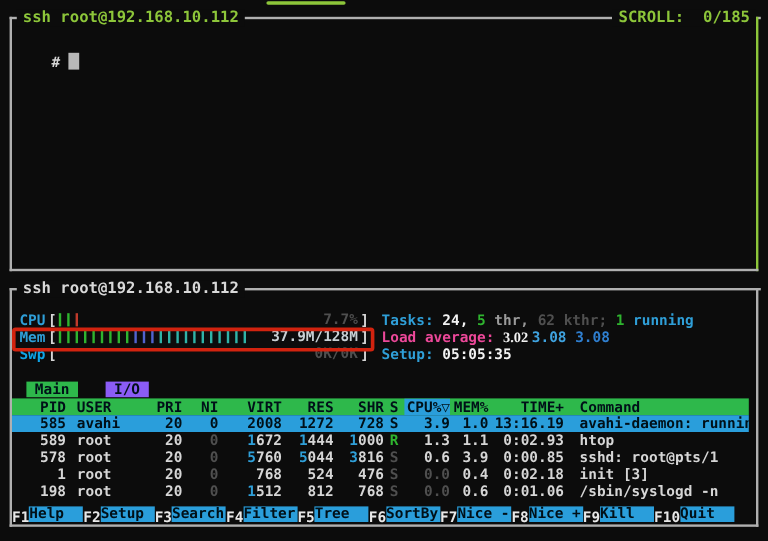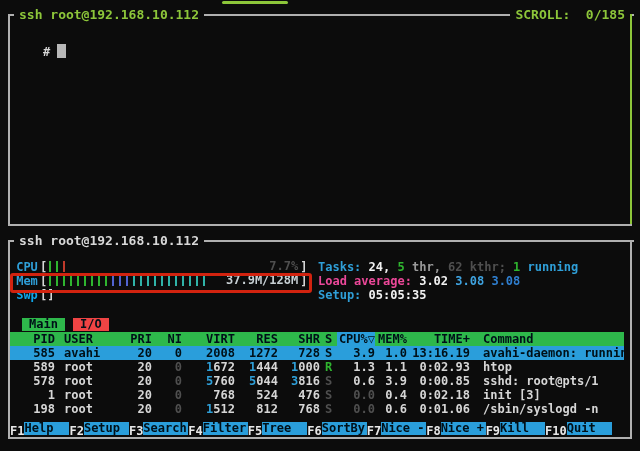--- a/index.html
+++ b/index.html
@@ -75,30 +75,30 @@
   <div class="hline" style="left:8px; top:240px; width:626px;"></div>
   <div class="vline" style="left:8px; top:240px; height:199px;"></div>
   <div class="vline" style="left:630px; top:240px; height:199px;"></div>
   <div class="hline" style="left:8px; top:437px; width:624px;"></div>
 
   <div class="pane-title" style="left:14px; top:234px; color:#d8d8d8;">ssh root@192.168.10.112</div>
 
   <div id="meters">
       <div class="meter-row" style="top: 260px;"><span class="m-label" style="color: rgb(47, 159, 216);">CPU</span><span class="m-brk" style="color: rgb(214, 214, 214);">[</span><span class="m-body"><span class="m-bars"><i style="background: rgb(47, 180, 47);"></i><i style="background: rgb(47, 180, 47);"></i><i style="background: rgb(192, 58, 43);"></i></span><span class="m-val" style="color: rgb(79, 79, 79);">7.7%</span></span><span class="m-brk" style="color: rgb(214, 214, 214);">]</span></div>
       <div class="meter-row" style="top: 274px;"><span class="m-label" style="color: rgb(47, 159, 216);">Mem</span><span class="m-brk" style="color: rgb(214, 214, 214);">[</span><span class="m-body"><span class="m-bars"><i style="background: rgb(47, 180, 47);"></i><i style="background: rgb(47, 180, 47);"></i><i style="background: rgb(47, 180, 47);"></i><i style="background: rgb(47, 180, 47);"></i><i style="background: rgb(47, 180, 47);"></i><i style="background: rgb(47, 180, 47);"></i><i style="background: rgb(47, 180, 47);"></i><i style="background: rgb(47, 180, 47);"></i><i style="background: rgb(47, 180, 47);"></i><i style="background: rgb(81, 99, 207);"></i><i style="background: rgb(81, 99, 207);"></i><i style="background: rgb(81, 99, 207);"></i><i style="background: rgb(48, 179, 168);"></i><i style="background: rgb(48, 179, 168);"></i><i style="background: rgb(48, 179, 168);"></i><i style="background: rgb(48, 179, 168);"></i><i style="background: rgb(48, 179, 168);"></i><i style="background: rgb(48, 179, 168);"></i><i style="background: rgb(48, 179, 168);"></i><i style="background: rgb(48, 179, 168);"></i><i style="background: rgb(48, 179, 168);"></i><i style="background: rgb(48, 179, 168);"></i><i style="background: rgb(48, 179, 168);"></i></span><span class="m-val" style="color: rgb(200, 208, 212);">37.9M/128M</span></span><span class="m-brk" style="color: rgb(214, 214, 214);">]</span></div>
-      <div class="meter-row" style="top: 288px;"><span class="m-label" style="color: #0ea5e9;">Swp</span><span class="m-brk" style="color: rgb(214, 214, 214);">[</span><span class="m-brk" style="color: rgb(214, 214, 214);">]</span></div>
+      <div class="meter-row" style="top: 288px;"><span class="m-label" style="color: #0ea5e9;">Swp</span><span class="m-brk" style="color: rgb(214, 214, 214);">[</span><span class="m-body"><span class="m-bars"></span><span class="m-val" style="color: rgb(79, 79, 79);">0K/0K</span></span><span class="m-brk" style="color: rgb(214, 214, 214);">]</span></div>
     </div>
   <div id="infolines">
       <div class="info-line" style="top: 260px;"><span style="color: rgb(47, 159, 216);">Tasks: </span><span style="color: rgb(242, 242, 242);">24</span><span style="color: rgb(242, 242, 242);">, </span><span style="color: rgb(47, 180, 47);">5</span><span style="color: rgb(154, 154, 154);"> thr</span><span style="color: rgb(154, 154, 154);">, </span><span style="color: rgb(79, 79, 79);">62 kthr</span><span style="color: rgb(79, 79, 79);">; </span><span style="color: rgb(47, 180, 47);">1</span><span style="color: rgb(47, 159, 216);"> running</span></div>
-      <div class="info-line" style="top: 274px;"><span style="color: #ec4899;">Load average: </span><span style="color: rgb(242, 242, 242);">3.02 </span><span style="color: rgb(63, 163, 224);">3.08 </span><span style="color: rgb(47, 127, 208);">3.08</span></div>
+      <div class="info-line" style="top: 274px;"><span style="color: #ec4899;">Load average: </span><span style="color: rgb(242, 242, 242); font-family: Liberation Serif, serif;">3.02 </span><span style="color: rgb(63, 163, 224);">3.08 </span><span style="color: rgb(47, 127, 208);">3.08</span></div>
       <div class="info-line" style="top: 288px;"><span style="color: rgb(47, 159, 216);">Setup: </span><span style="color: rgb(242, 242, 242);">05:05:35</span></div>
     </div>
   <div id="tabs">
       <div class="htop-tab" style="left: 22px; background: rgb(46, 184, 75);">Main</div>
-      <div class="htop-tab" style="left: 73px; background: #ef4444;">I/O</div>
+      <div class="htop-tab" style="left: 88px; background: #8b5cf6;">I/O</div>
     </div>
   <div id="ptable">
       <div class="trow" style="top: 332px; background: rgb(46, 184, 75); color: rgb(0, 16, 24);"><span class="c-pid">PID</span><span class="c-user">USER</span><span class="c-pri">PRI</span><span class="c-ni">NI</span><span class="c-virt">VIRT</span><span class="c-res">RES</span><span class="c-shr">SHR</span><span class="c-s">S</span><span class="c-cpu" style="background: rgb(42, 158, 219);">CPU%▽</span><span class="c-mem">MEM%</span><span class="c-time">TIME+</span><span class="c-cmd">Command</span></div>
       <div class="trow" style="top: 346px; background: rgb(42, 158, 219);"><span class="c-pid"><span style="color: rgb(0, 16, 24);">585</span></span><span class="c-user"><span style="color: rgb(0, 16, 24);">avahi</span></span><span class="c-pri"><span style="color: rgb(0, 16, 24);">20</span></span><span class="c-ni"><span style="color: rgb(0, 16, 24);">0</span></span><span class="c-virt"><span style="color: rgb(0, 16, 24);">2008</span></span><span class="c-res"><span style="color: rgb(0, 16, 24);">1272</span></span><span class="c-shr"><span style="color: rgb(0, 16, 24);">728</span></span><span class="c-s"><span style="color: rgb(0, 16, 24);">S</span></span><span class="c-cpu"><span style="color: rgb(0, 16, 24);">3.9</span></span><span class="c-mem"><span style="color: rgb(0, 16, 24);">1.0</span></span><span class="c-time"><span style="color: rgb(0, 16, 24);">13:16.19</span></span><span class="c-cmd"><span style="color: rgb(0, 16, 24);">avahi-daemon: running</span></span></div>
       <div class="trow" style="top: 360px;"><span class="c-pid"><span style="color: rgb(214, 214, 214);">589</span></span><span class="c-user"><span style="color: rgb(214, 214, 214);">root</span></span><span class="c-pri"><span style="color: rgb(214, 214, 214);">20</span></span><span class="c-ni"><span style="color: rgb(79, 79, 79);">0</span></span><span class="c-virt"><span style="color: rgb(47, 159, 216);">1</span><span style="color: rgb(214, 214, 214);">672</span></span><span class="c-res"><span style="color: rgb(47, 159, 216);">1</span><span style="color: rgb(214, 214, 214);">444</span></span><span class="c-shr"><span style="color: rgb(47, 159, 216);">1</span><span style="color: rgb(214, 214, 214);">000</span></span><span class="c-s"><span style="color: rgb(47, 180, 47);">R</span></span><span class="c-cpu"><span style="color: rgb(214, 214, 214);">1.3</span></span><span class="c-mem"><span style="color: rgb(214, 214, 214);">1.1</span></span><span class="c-time"><span style="color: rgb(214, 214, 214);">0:02.93</span></span><span class="c-cmd"><span style="color: rgb(214, 214, 214);">htop</span></span></div>
       <div class="trow" style="top: 374px;"><span class="c-pid"><span style="color: rgb(214, 214, 214);">578</span></span><span class="c-user"><span style="color: rgb(214, 214, 214);">root</span></span><span class="c-pri"><span style="color: rgb(214, 214, 214);">20</span></span><span class="c-ni"><span style="color: rgb(79, 79, 79);">0</span></span><span class="c-virt"><span style="color: rgb(47, 159, 216);">5</span><span style="color: rgb(214, 214, 214);">760</span></span><span class="c-res"><span style="color: rgb(47, 159, 216);">5</span><span style="color: rgb(214, 214, 214);">044</span></span><span class="c-shr"><span style="color: rgb(47, 159, 216);">3</span><span style="color: rgb(214, 214, 214);">816</span></span><span class="c-s"><span style="color: rgb(79, 79, 79);">S</span></span><span class="c-cpu"><span style="color: rgb(214, 214, 214);">0.6</span></span><span class="c-mem"><span style="color: rgb(214, 214, 214);">3.9</span></span><span class="c-time"><span style="color: rgb(214, 214, 214);">0:00.85</span></span><span class="c-cmd"><span style="color: rgb(214, 214, 214);">sshd: root@pts/1</span></span></div>
       <div class="trow" style="top: 388px;"><span class="c-pid"><span style="color: rgb(214, 214, 214);">1</span></span><span class="c-user"><span style="color: rgb(214, 214, 214);">root</span></span><span class="c-pri"><span style="color: rgb(214, 214, 214);">20</span></span><span class="c-ni"><span style="color: rgb(79, 79, 79);">0</span></span><span class="c-virt"><span style="color: rgb(214, 214, 214);">768</span></span><span class="c-res"><span style="color: rgb(214, 214, 214);">524</span></span><span class="c-shr"><span style="color: rgb(214, 214, 214);">476</span></span><span class="c-s"><span style="color: rgb(79, 79, 79);">S</span></span><span class="c-cpu"><span style="color: rgb(79, 79, 79);">0.0</span></span><span class="c-mem"><span style="color: rgb(214, 214, 214);">0.4</span></span><span class="c-time"><span style="color: rgb(214, 214, 214);">0:02.18</span></span><span class="c-cmd"><span style="color: rgb(214, 214, 214);">init [3]</span></span></div>
       <div class="trow" style="top: 402px;"><span class="c-pid"><span style="color: rgb(214, 214, 214);">198</span></span><span class="c-user"><span style="color: rgb(214, 214, 214);">root</span></span><span class="c-pri"><span style="color: rgb(214, 214, 214);">20</span></span><span class="c-ni"><span style="color: rgb(79, 79, 79);">0</span></span><span class="c-virt"><span style="color: rgb(47, 159, 216);">1</span><span style="color: rgb(214, 214, 214);">512</span></span><span class="c-res"><span style="color: rgb(214, 214, 214);">812</span></span><span class="c-shr"><span style="color: rgb(214, 214, 214);">768</span></span><span class="c-s"><span style="color: rgb(79, 79, 79);">S</span></span><span class="c-cpu"><span style="color: rgb(79, 79, 79);">0.0</span></span><span class="c-mem"><span style="color: rgb(214, 214, 214);">0.6</span></span><span class="c-time"><span style="color: rgb(214, 214, 214);">0:01.06</span></span><span class="c-cmd"><span style="color: rgb(214, 214, 214);">/sbin/syslogd -n</span></span></div>
     </div>
   <div id="fnbar"><span><span class="fk">F1</span><span class="fd" style="background: rgb(42, 158, 219);">Help</span></span><span><span class="fk">F2</span><span class="fd" style="background: rgb(42, 158, 219);">Setup</span></span><span><span class="fk">F3</span><span class="fd" style="background: rgb(42, 158, 219);">Search</span></span><span><span class="fk">F4</span><span class="fd" style="background: rgb(42, 158, 219);">Filter</span></span><span><span class="fk">F5</span><span class="fd" style="background: rgb(42, 158, 219);">Tree</span></span><span><span class="fk">F6</span><span class="fd" style="background: rgb(42, 158, 219);">SortBy</span></span><span><span class="fk">F7</span><span class="fd" style="background: rgb(42, 158, 219);">Nice -</span></span><span><span class="fk">F8</span><span class="fd" style="background: rgb(42, 158, 219);">Nice +</span></span><span><span class="fk">F9</span><span class="fd" style="background: rgb(42, 158, 219);">Kill</span></span><span><span class="fk">F10</span><span class="fd" style="background: rgb(42, 158, 219);">Quit</span></span></div>

